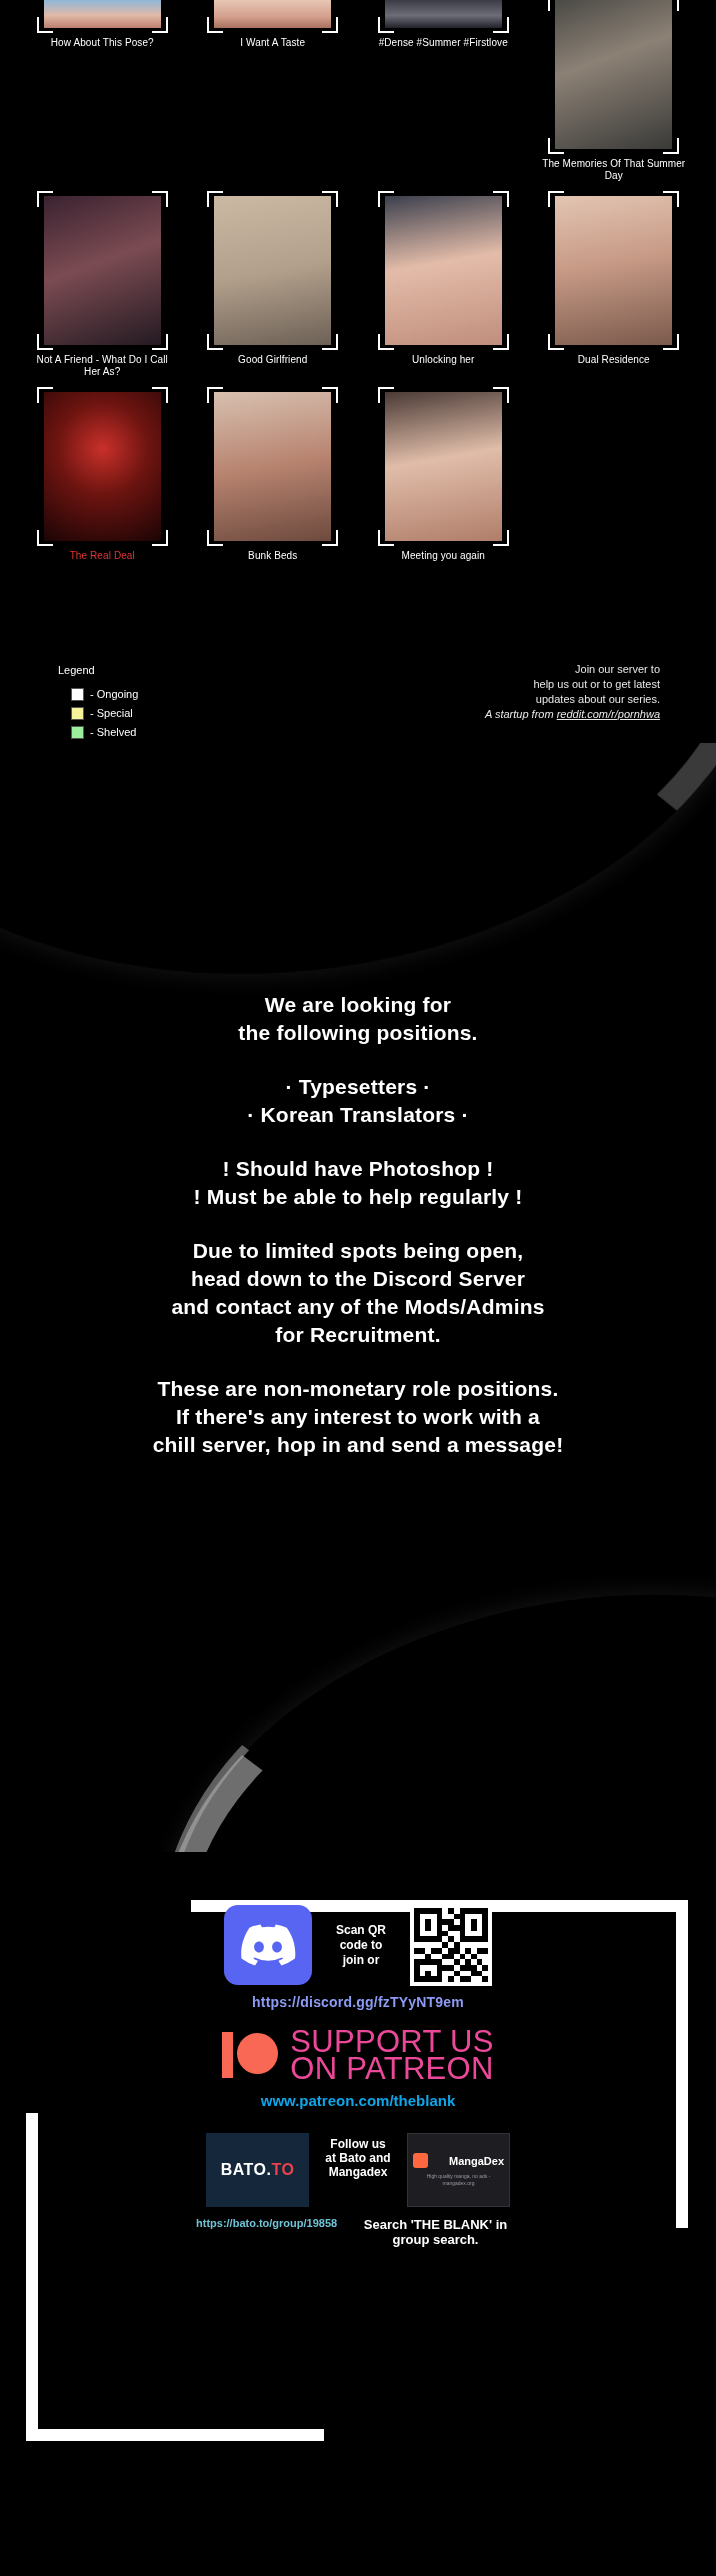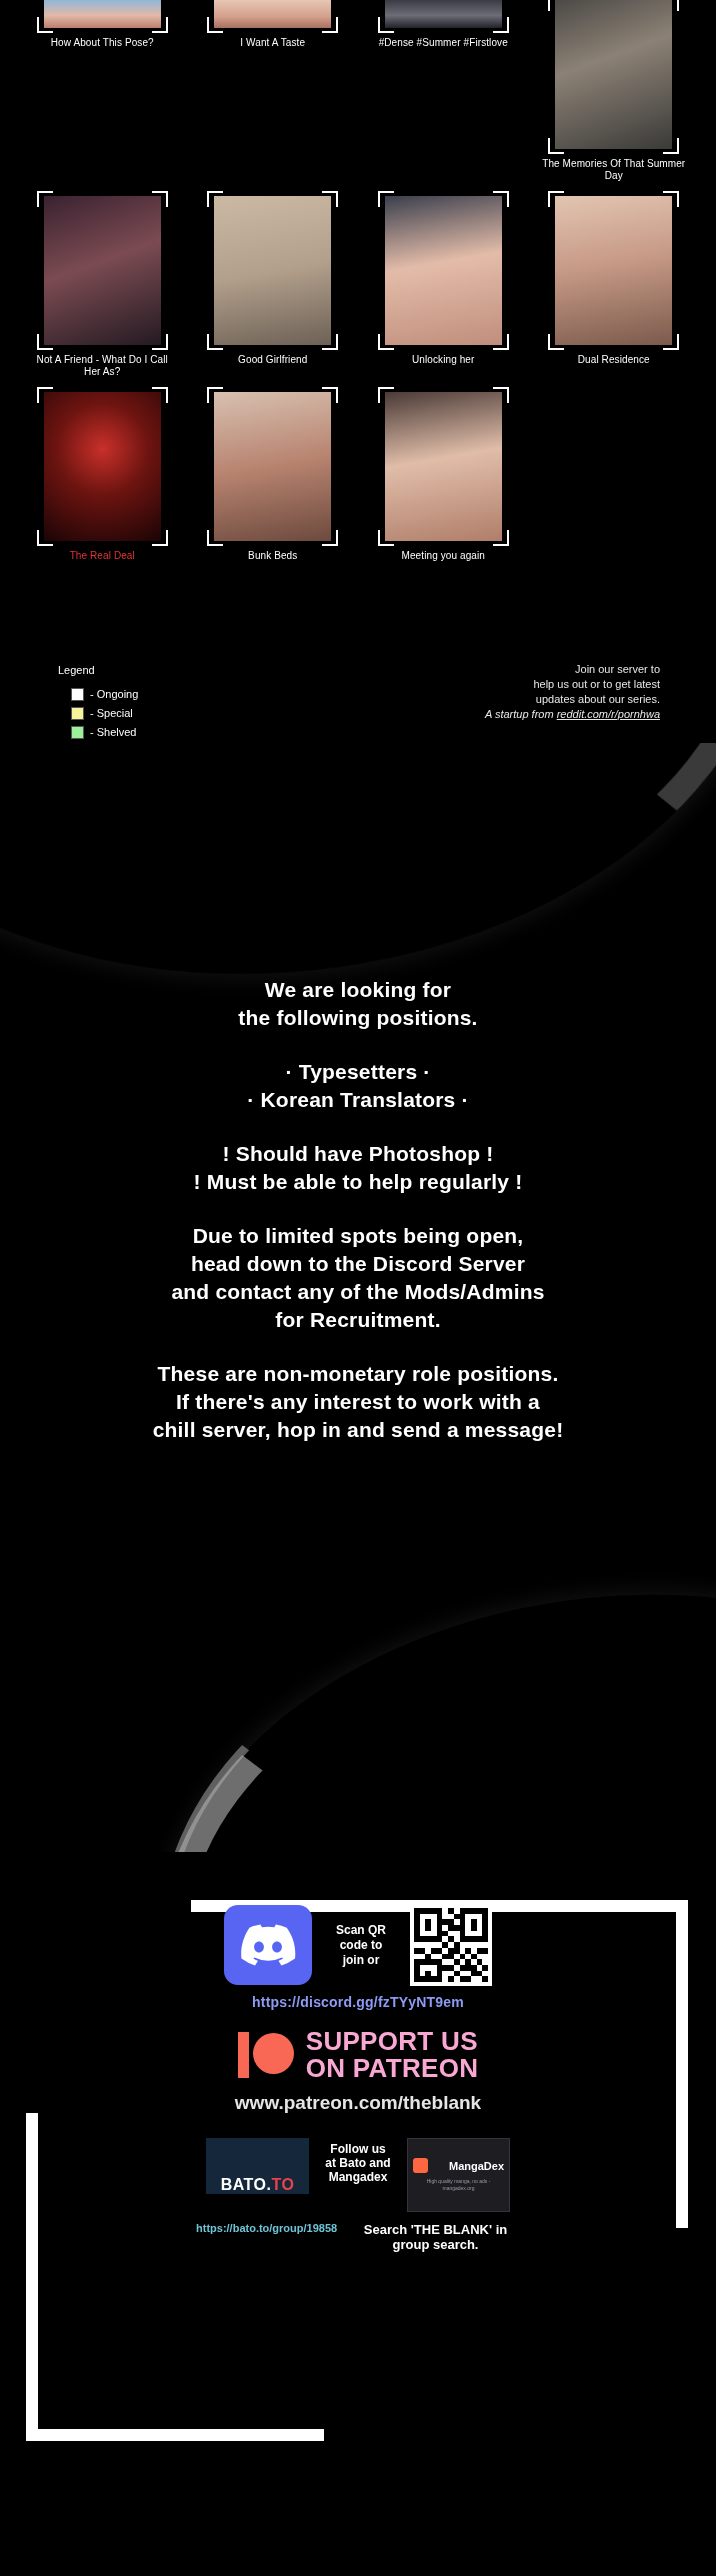--- a/index.html
+++ b/index.html
@@ -175,21 +175,21 @@
     border-width: 9px;
     border-bottom-color: #cccccc;
     border-left-color: #b5b5b5;
     transform: rotate(-8deg);
     opacity: .5;
   }
 
   .recruit-text {
     position: absolute;
     left: 0; right: 0;
-    top: 233px;
+    top: 248px;
     text-align: center;
     font-size: 21px;
     font-weight: bold;
     line-height: 28px;
     color: #fff;
     letter-spacing: 0.2px;
     z-index: 3;
   }
   .recruit-text p { margin: 0 0 26px 0; }
   .recruit-text p:last-child { margin-bottom: 0; }
@@ -287,45 +287,45 @@
     background: #F96854;
   }
   .patreon-mark .dot {
     position: absolute; left: 15px; top: 1px;
     width: 41px; height: 41px;
     border-radius: 50%;
     background: #F96854;
   }
   .patreon-title {
     text-align: left;
-    font-size: 26px;
-    font-weight: bold;
+    font-size: 31px;
+    font-weight: normal;
     line-height: 27px;
-    color: #f9a8d4;
+    color: #ec4899;
     letter-spacing: 0.3px;
   }
   .patreon-url {
     margin-top: 10px;
-    font-size: 19px;
+    font-size: 15px;
     font-weight: bold;
-    color: #e5e5e5;
+    color: #0ea5e9;
   }
 
   
   .bottom-row {
     display: flex;
     justify-content: center;
     align-items: flex-start;
     gap: 16px;
     margin-top: 24px;
   }
   .bato-card {
-    width: 103px; height: 56px;
+    width: 103px; height: 74px;
     background: #15273b;
-    display: flex; align-items: flex-end; justify-content: center;
+    display: flex; align-items: center; justify-content: center;
   }
   .bato-logo { font-size: 16px; font-weight: bold; color: #fff; letter-spacing: 0.5px; }
   .bato-logo span { color: #e8434d; }
   .follow-text {
     font-size: 12px;
     font-weight: bold;
     line-height: 14px;
     color: #fff;
     width: 66px;
     text-align: center;

